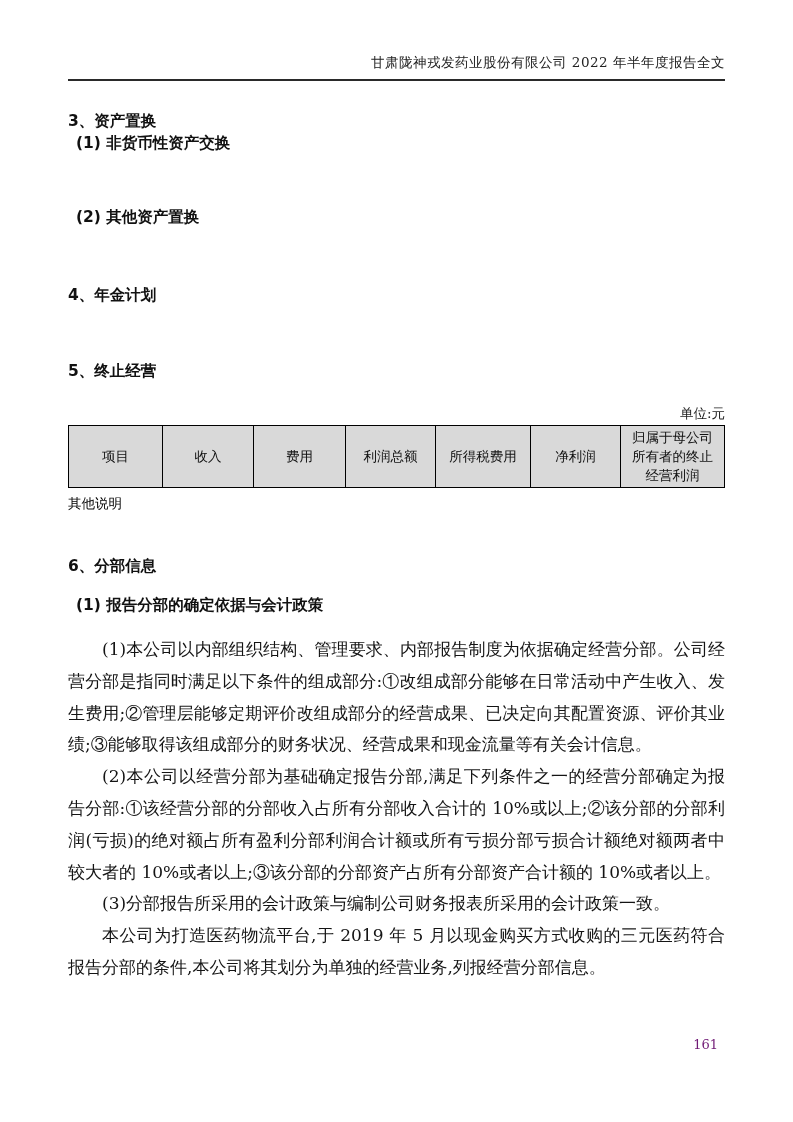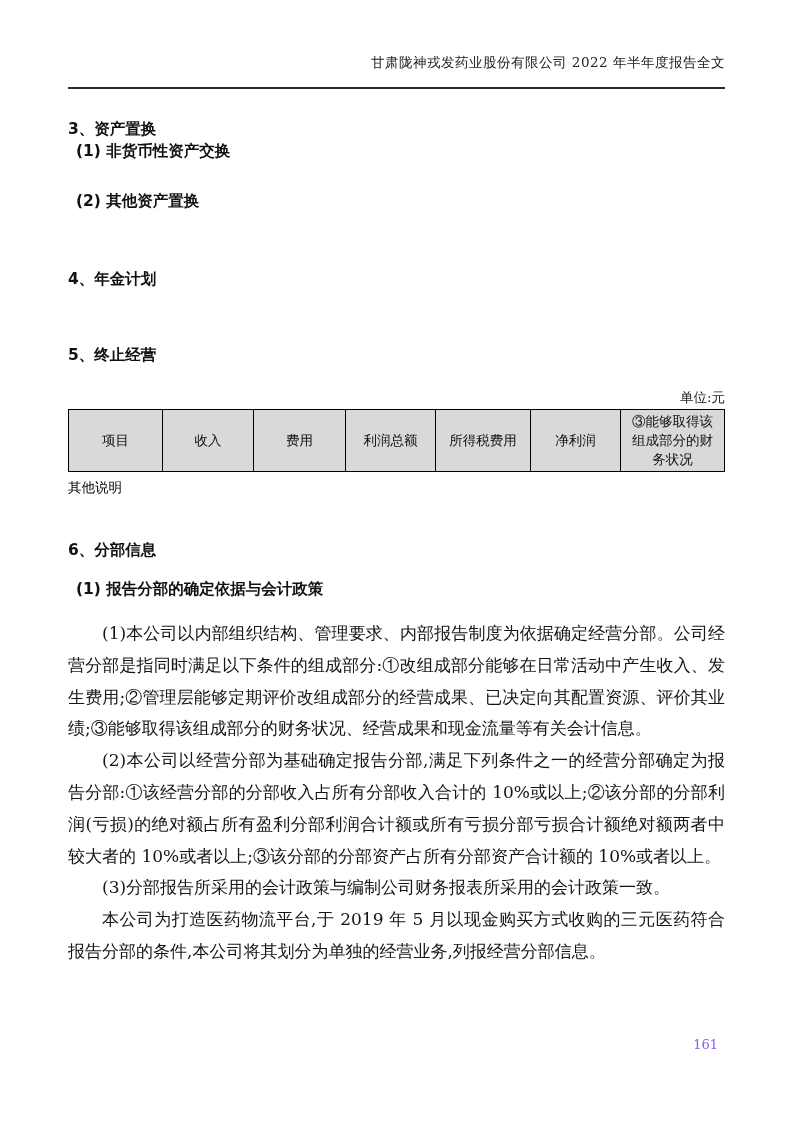--- a/index.html
+++ b/index.html
@@ -15,39 +15,39 @@
     overflow: hidden;
   }
   .content {
     position: absolute;
     left: 68px;
     top: 0;
     width: 657px;
   }
   .doc-header {
     padding-top: 52px;
-    padding-bottom: 15px;
+    padding-bottom: 7px;
     border-bottom: 2px solid #2a2a2a;
     text-align: right;
   }
   .doc-header .header-title {
     font-size: 13.5px;
     letter-spacing: 0.5px;
     color: #222;
   }
   .hnum {
     font-family: "DejaVu Sans", "Liberation Sans", sans-serif;
     font-weight: bold;
     font-size: 15.5px;
     line-height: 22px;
     color: #111;
   }
   .h-s3      { margin-top: 29px; }
   .h-s3-sub1 { padding-left: 8px; }
-  .h-s3-sub2 { margin-top: 28px; padding-left: 8px; }
+  .h-s3-sub2 { margin-top: 52px; padding-left: 8px; }
   .h-s4      { margin-top: 56px; }
   .h-s5      { margin-top: 54px; }
   .unit-line {
     margin-top: 22px;
     text-align: right;
     font-size: 13.5px;
     line-height: 18px;
     color: #1a1a1a;
   }
   table.seg-table {
@@ -85,21 +85,21 @@
   }
   .body-text p {
     text-indent: 2em;
     margin: 0;
   }
   .page-number {
     position: absolute;
     top: 1037px;
     right: 75px;
     font-size: 13px;
-    color: #8b5cf6;
+    color: #701a75;
   }
 </style>
 </head>
 <body>
 
 <div class="page">
   <div class="content">
 
     <div class="doc-header">
       <span class="header-title">甘肃陇神戎发药业股份有限公司 2022 年半年度报告全文</span>
@@ -126,21 +126,21 @@
           <col>
       </colgroup>
       <tbody>
           <tr>
         <th>项目</th>
         <th>收入</th>
         <th>费用</th>
         <th>利润总额</th>
         <th>所得税费用</th>
         <th>净利润</th>
-        <th>③能够取得该组成部分的财务状况</th>
+        <th>归属于母公司所有者的终止经营利润</th>
       </tr>
     </tbody>
       </table>
 
     <div class="note-line">其他说明</div>
 
     <div class="hnum h-s6">6、分部信息</div>
     <div class="hnum h-s6-sub1">(1) 报告分部的确定依据与会计政策</div>
 
     <div class="body-text">

